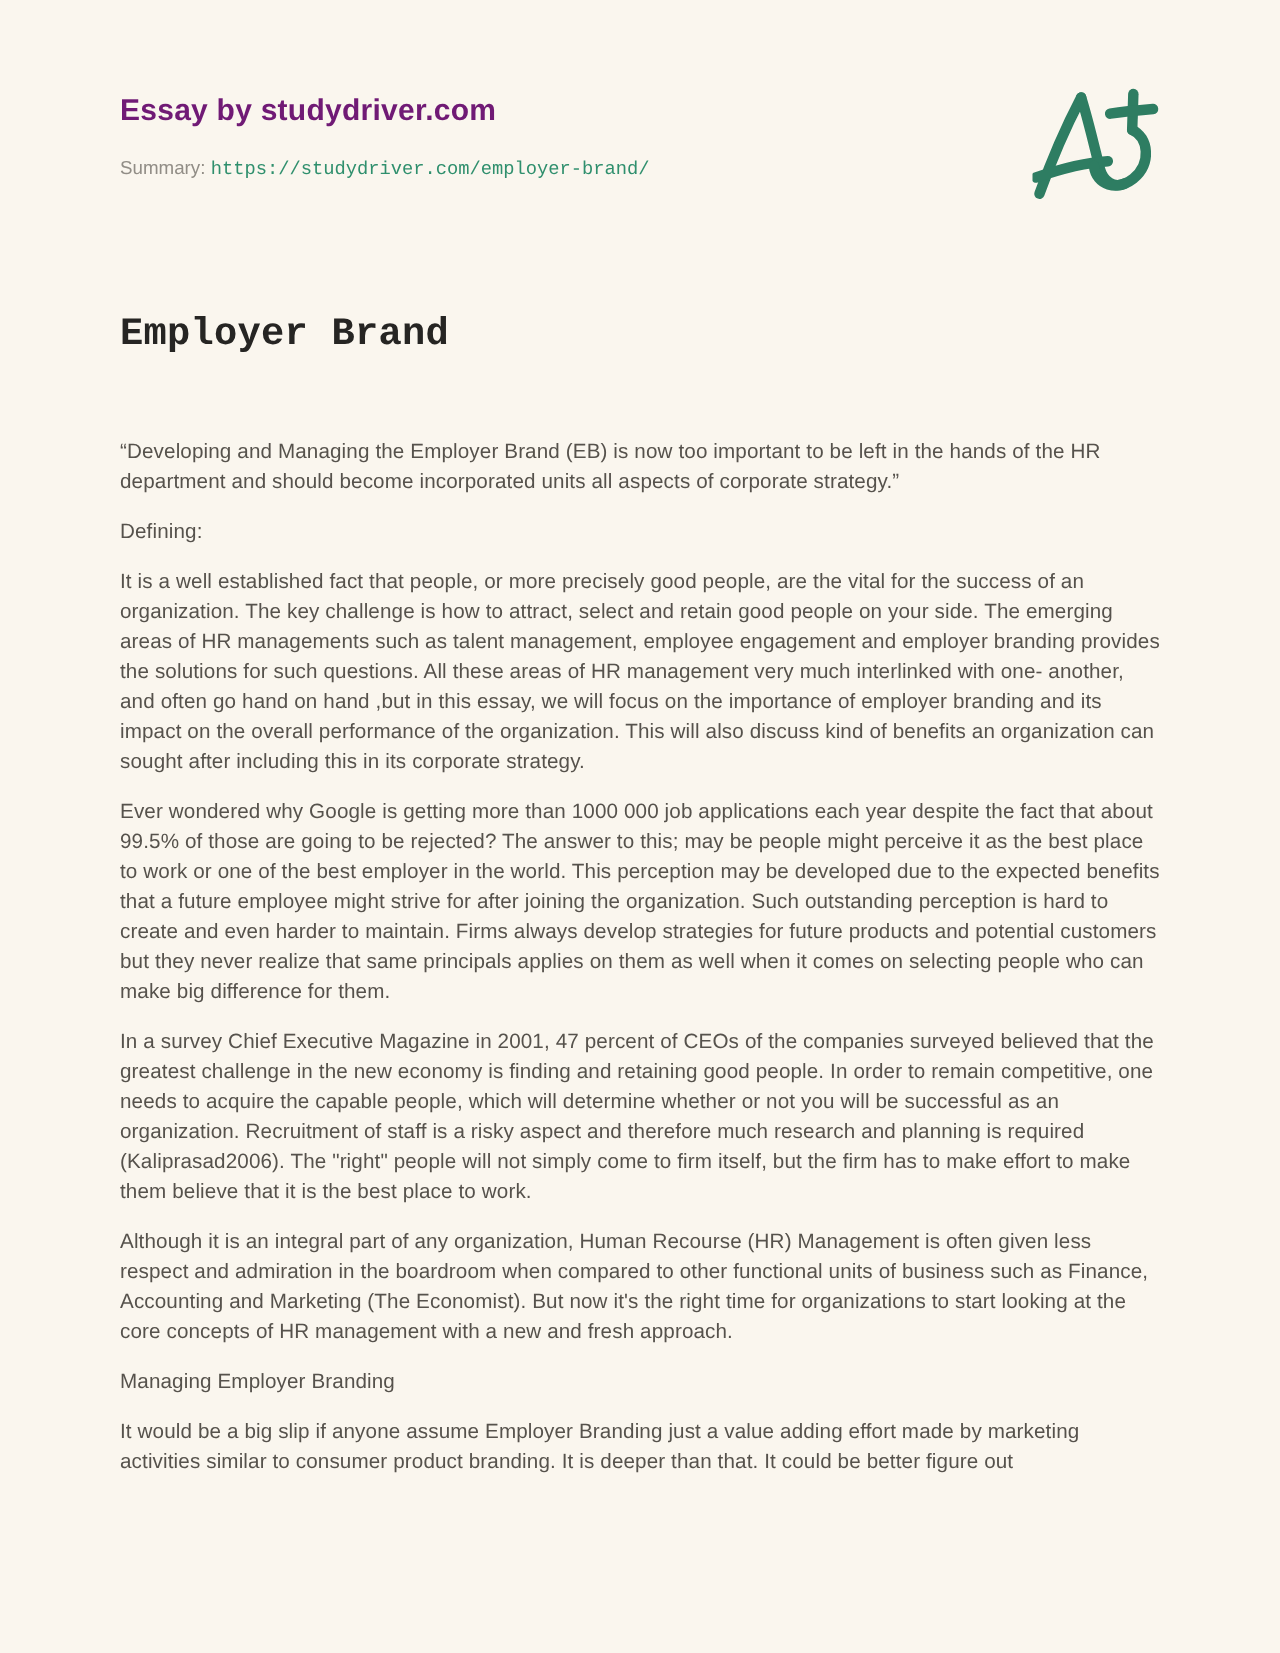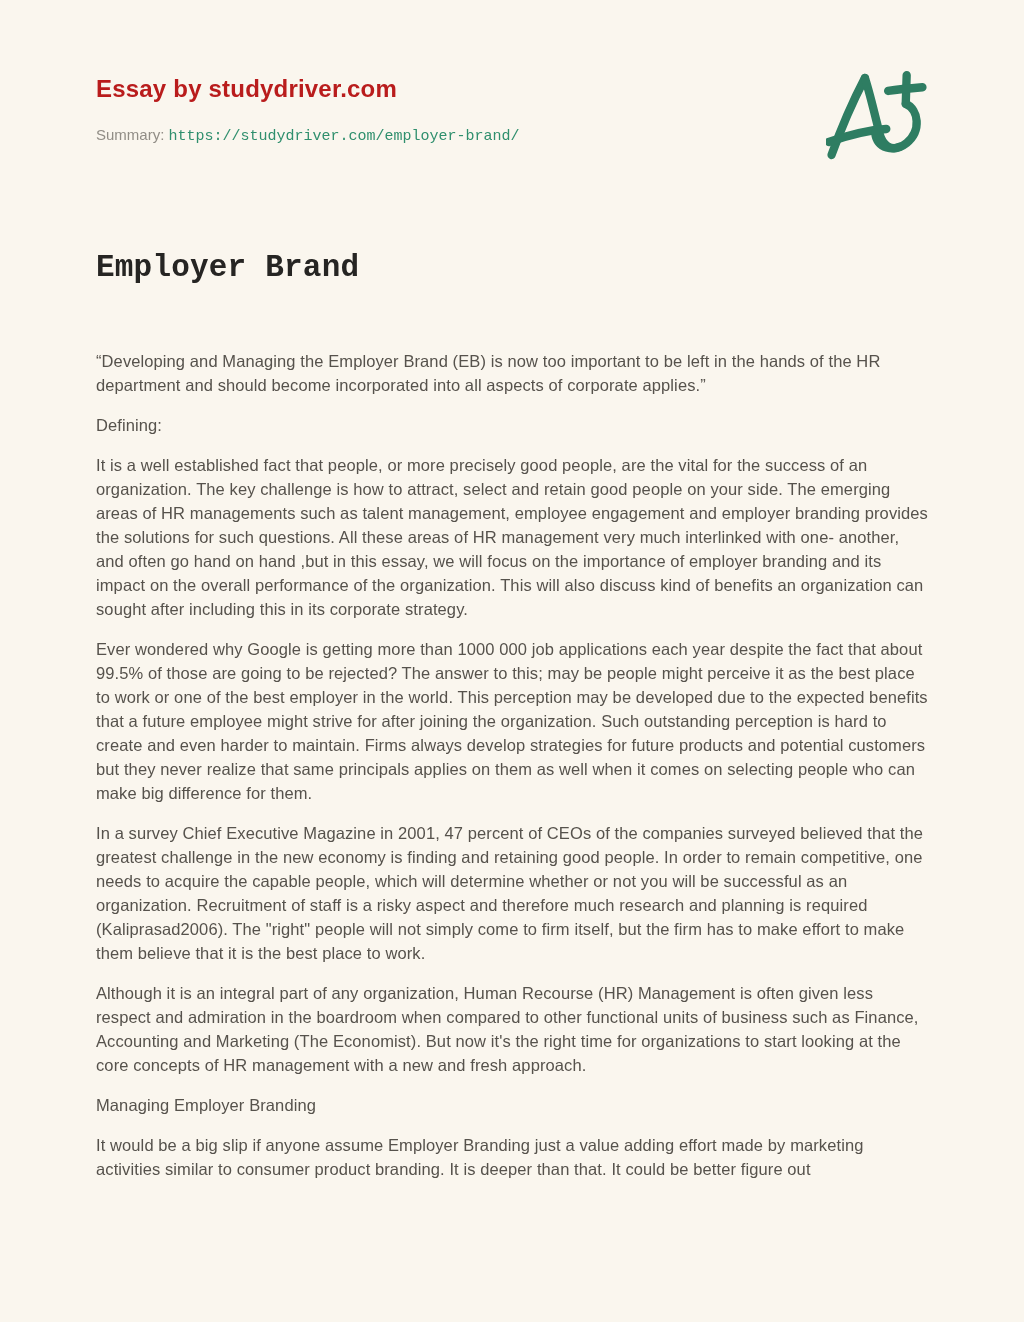--- a/index.html
+++ b/index.html
@@ -19,21 +19,21 @@
   .header {
     display: flex;
     justify-content: space-between;
     align-items: flex-start;
   }
   .site-title {
     margin: 0;
     font-size: 24px;
     line-height: 28px;
     font-weight: 700;
-    color: #b91c1c;
+    color: #701a75;
     letter-spacing: 0.2px;
   }
   .source-line {
     margin: 22px 0 0 0;
     font-size: 15px;
     line-height: 20px;
     color: #918d86;
   }
   .source-link {
     color: #2f8f6d;
@@ -89,21 +89,21 @@
           <path d="M 87 6 L 86 37"></path>
           <path d="M 67 23 C 80 21 92 20 104 19"></path>
         </g>
       </svg>
     </div>
   </header>
 
   <h2 class="doc-title">Employer Brand</h2>
 
   <main class="doc-body">
-    <p>“Developing and Managing the Employer Brand (EB) is now too important to be left in the hands of the HR department and should become incorporated into all aspects of corporate applies.”</p>
+    <p>“Developing and Managing the Employer Brand (EB) is now too important to be left in the hands of the HR department and should become incorporated units all aspects of corporate strategy.”</p>
     <p>Defining:</p>
     <p>It is a well established fact that people, or more precisely good people, are the vital for the success of an organization. The key challenge is how to attract, select and retain good people on your side. The emerging areas of HR managements such as talent management, employee engagement and employer branding provides the solutions for such questions. All these areas of HR management very much interlinked with one- another, and often go hand on hand ,but in this essay, we will focus on the importance of employer branding and its impact on the overall performance of the organization. This will also discuss kind of benefits an organization can sought after including this in its corporate strategy.</p>
     <p>Ever wondered why Google is getting more than 1000 000 job applications each year despite the fact that about 99.5% of those are going to be rejected? The answer to this; may be people might perceive it as the best place to work or one of the best employer in the world. This perception may be developed due to the expected benefits that a future employee might strive for after joining the organization. Such outstanding perception is hard to create and even harder to maintain. Firms always develop strategies for future products and potential customers but they never realize that same principals applies on them as well when it comes on selecting people who can make big difference for them.</p>
     <p>In a survey Chief Executive Magazine in 2001, 47 percent of CEOs of the companies surveyed believed that the greatest challenge in the new economy is finding and retaining good people. In order to remain competitive, one needs to acquire the capable people, which will determine whether or not you will be successful as an organization. Recruitment of staff is a risky aspect and therefore much research and planning is required (Kaliprasad2006). The "right" people will not simply come to firm itself, but the firm has to make effort to make them believe that it is the best place to work.</p>
     <p>Although it is an integral part of any organization, Human Recourse (HR) Management is often given less respect and admiration in the boardroom when compared to other functional units of business such as Finance, Accounting and Marketing (The Economist). But now it's the right time for organizations to start looking at the core concepts of HR management with a new and fresh approach.</p>
     <p>Managing Employer Branding</p>
     <p>It would be a big slip if anyone assume Employer Branding just a value adding effort made by marketing activities similar to consumer product branding. It is deeper than that. It could be better figure out</p>
   </main>
 
 </div>

